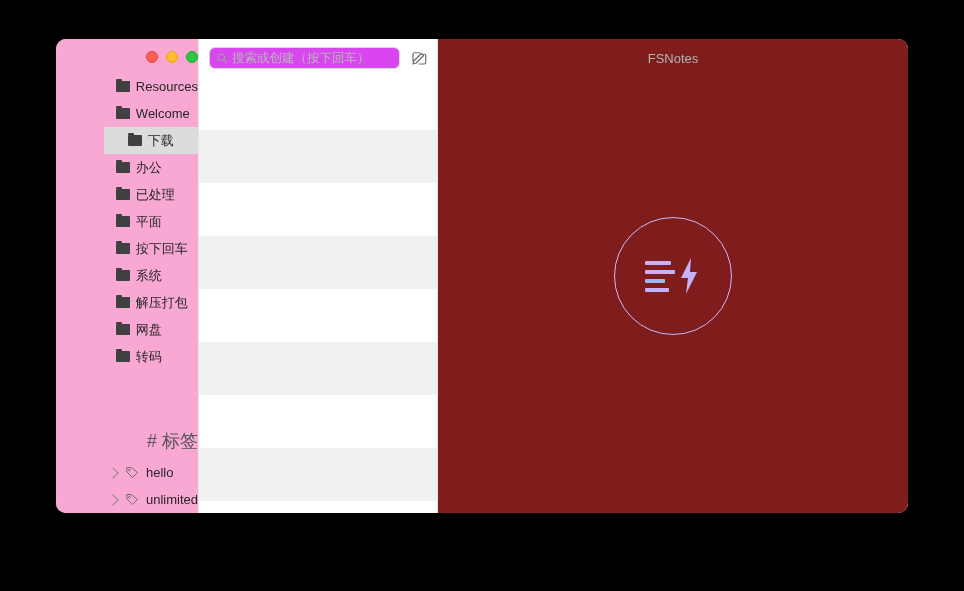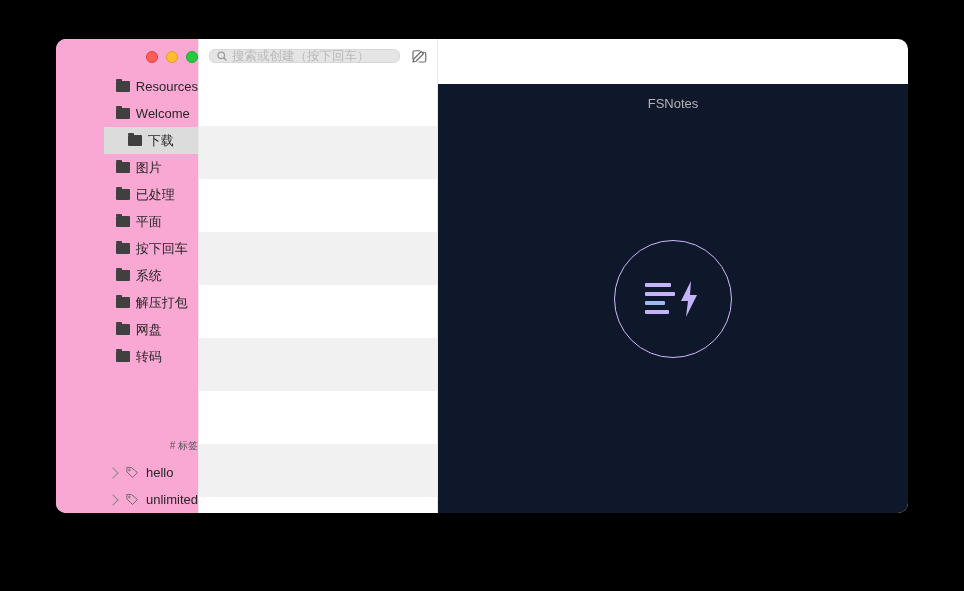--- a/index.html
+++ b/index.html
@@ -52,21 +52,21 @@
   .folder-icon::before {
     content: "";
     position: absolute;
     top: -2px; left: 0;
     width: 6px; height: 2px;
     background: #404040;
     border-radius: 1px 1px 0 0;
   }
   .tags-header {
     padding: 10px 0 6px 14px;
-    font-size: 10px; color: #555;
+    font-size: 18px; color: #555;
   }
   .tag-item {
     display: flex; align-items: center;
     padding: 3px 0 3px 6px;
     font-size: 13px; color: #262626;
     gap: 4px;
     height: 27px;
   }
   .chevron {
     width: 8px; height: 8px; display: inline-block;
@@ -85,45 +85,44 @@
     display: flex; flex-direction: column;
   }
   .middle-top {
     display: flex; align-items: center;
     padding: 8px 10px;
     gap: 10px;
   }
   .search-wrap {
     flex: 1;
     display: flex; align-items: center;
-    background: #e5e5e5;
+    background: #d946ef;
     border: 1px solid #d8d8d8;
     border-radius: 6px;
     padding: 2px 6px;
-    height: 14px;
+    height: 22px;
   }
   .search-icon { color: #9b9b9b; flex-shrink: 0; }
   .search-input {
     border: none; outline: none;
     font-size: 12.5px;
     color: #333; flex: 1;
     margin-left: 4px;
     background: transparent;
   }
   .search-input::placeholder { color: #b8b8b8; }
   .compose-icon { color: #6d6d6d; cursor: pointer; flex-shrink: 0; }
   .note-list { flex: 1; }
   .note-row { height: 53px; }
   .note-row.alt { background: #f1f1f1; }
 
   .main {
     flex: 1;
-    background: #0f172a;
+    background: #7f1d1d;
     position: relative;
-    margin-top: 45px;
   }
   .main-title {
     text-align: center;
     padding: 12px 0;
     font-size: 13px;
     color: #b4b4b4;
   }
   .logo-wrap {
     position: absolute;
     top: 50%; left: 50%;
@@ -163,21 +162,21 @@
         <div class="folder-item">
           <span class="folder-icon"></span>
           <span>Welcome</span>
         </div>
         <div class="folder-item selected">
           <span class="folder-icon"></span>
           <span>下载</span>
         </div>
         <div class="folder-item">
           <span class="folder-icon"></span>
-          <span>图片</span>
+          <span>办公</span>
         </div>
         <div class="folder-item">
           <span class="folder-icon"></span>
           <span>已处理</span>
         </div>
         <div class="folder-item">
           <span class="folder-icon"></span>
           <span>平面</span>
         </div>
         <div class="folder-item">

